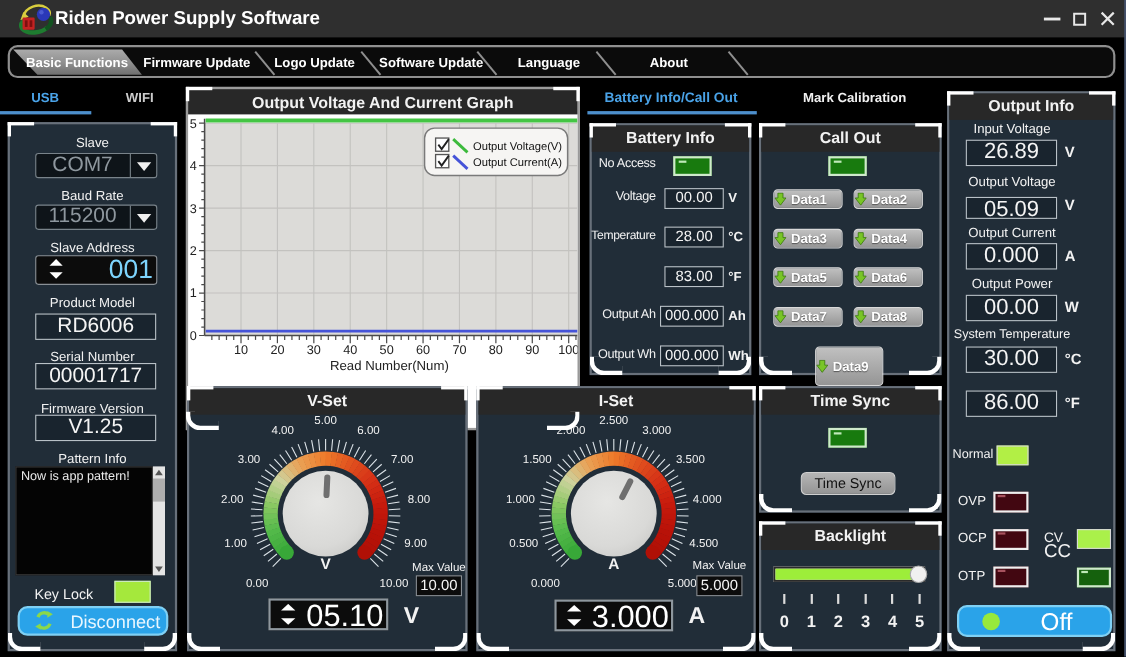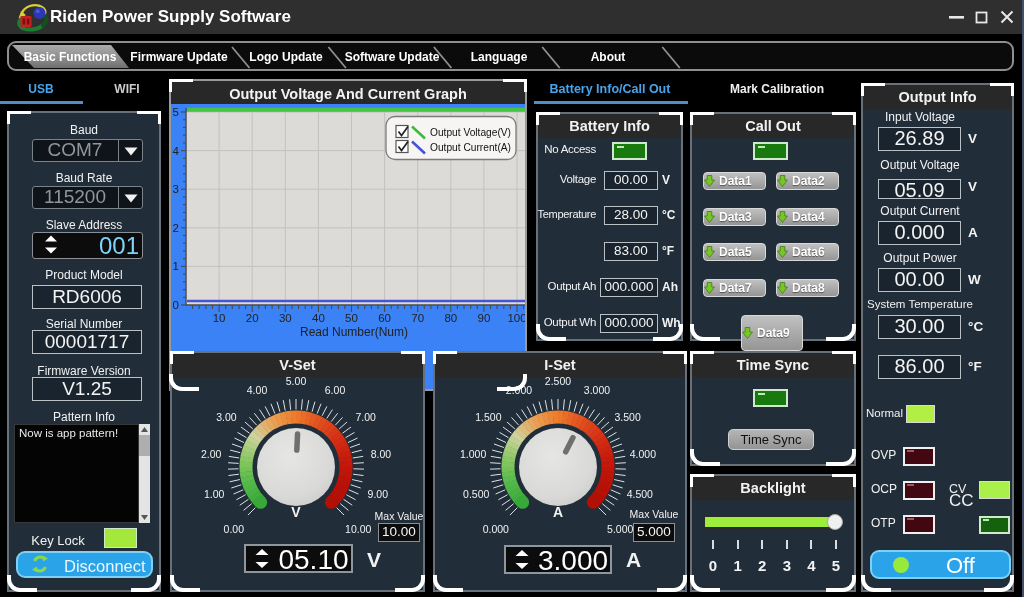--- a/index.html
+++ b/index.html
@@ -66,21 +66,21 @@
 <div class="abs" style="left:0;top:101px;width:83px;height:2.5px;background:#4d8fcc"></div>
 <div class="abs" style="left:610px;top:82px;transform:translateX(-50%);color:#4aa3e8;font-size:12.5px;font-weight:bold">Battery Info/Call Out</div>
 <div class="abs" style="left:777px;top:82px;transform:translateX(-50%);color:#f0f0f0;font-size:12px;font-weight:bold">Mark Calibration</div>
 <div class="abs" style="left:534px;top:101px;width:154px;height:2.5px;background:#4d8fcc"></div>
 <div class="panel" style="left:7px;top:111px;width:154px;height:481px">
     <div class="ctl"></div>
     <div class="ctr"></div>
     <div class="cbl"></div>
     <div class="cbr"></div>
     <div style="position:absolute;left:-2px;top:-2px;width:154px;height:481px">
-<div class="labc" style="left:77px;top:12px">Baud</div>
+<div class="labc" style="left:77px;top:12px">Slave</div>
       <div class="labc" style="left:77px;top:60px">Baud Rate</div>
       <div class="labc" style="left:77px;top:107px">Slave Address</div>
       <div class="labc" style="left:77px;top:157px">Product Model</div>
       <div class="labc" style="left:77px;top:206px">Serial Number</div>
       <div class="labc" style="left:77px;top:253px">Firmware Version</div>
       <div class="labc" style="left:77px;top:299px">Pattern Info</div>
       <div style="position:absolute;left:25px;top:28px;width:111px;height:23px;background:#0e1419;border:1.5px solid #79838a;border-radius:3px">
 <div style="position:absolute;left:0;top:0;width:84px;height:20px;text-align:center;font-size:19px;color:#8e979e;line-height:20px">COM7</div>
 <div style="position:absolute;left:85px;top:0;bottom:0;width:1px;background:#79838a"></div>
 <svg width="14" height="9" viewBox="0 0 14 9" style="position:absolute;left:91px;top:7px">
@@ -117,21 +117,21 @@
 <svg width="18" height="18" viewBox="0 0 18 18" style="position:absolute;left:13px;top:2px">
 <path d="M3.5 6 A6 6 0 0 1 13 3.5" stroke="#8bd84a" stroke-width="3" fill="none"></path>
 <path d="M14.5 12 A6 6 0 0 1 5 14.5" stroke="#8bd84a" stroke-width="3" fill="none"></path>
 <polygon points="12,0.5 17,3.5 12,6.5" fill="#8bd84a"></polygon>
           <polygon points="6,11.5 1,14.5 6,17.5" fill="#8bd84a"></polygon>
 </svg>
 <div style="position:absolute;left:46px;top:4px;color:#e9f7ff;font-size:16.5px">Disconnect</div>
       </div>
     </div>
   </div>
-<div class="panel" style="left:169px;top:79px;width:358px;height:312px;background:#3b82f6;border-color:#9a9a9a">
+<div class="panel" style="left:169px;top:79px;width:358px;height:312px;background:#ffffff;border-color:#9a9a9a">
     <div class="ctl"></div>
     <div class="ctr"></div>
     <div class="cbl"></div>
     <div class="cbr"></div>
 <div class="phead" style="height:23px;line-height:26px">Output Voltage And Current Graph</div>
 <svg width="354" height="235" viewBox="0 0 354 235" style="position:absolute;left:0;top:23px">
       <rect x="15" y="8" width="339" height="193" fill="#dcdbd8"></rect>
       <line x1="15.0" y1="162.4" x2="354" y2="162.4" stroke="#c3c2bf" stroke-width="1"></line>
       <line x1="15.0" y1="123.8" x2="354" y2="123.8" stroke="#c3c2bf" stroke-width="1"></line>
       <line x1="15.0" y1="85.2" x2="354" y2="85.2" stroke="#c3c2bf" stroke-width="1"></line>

